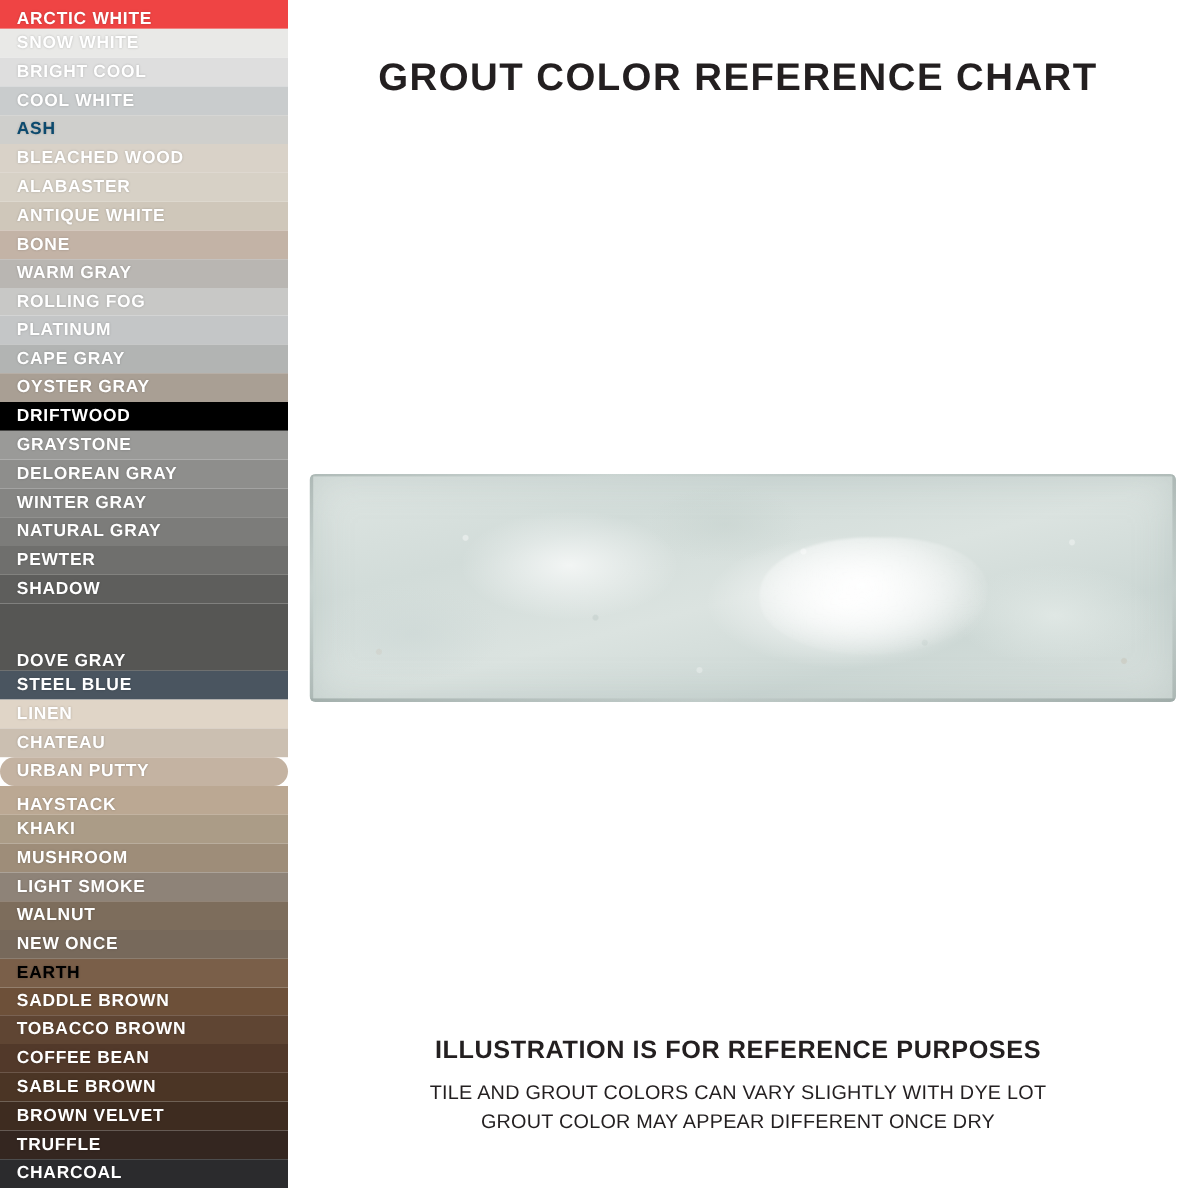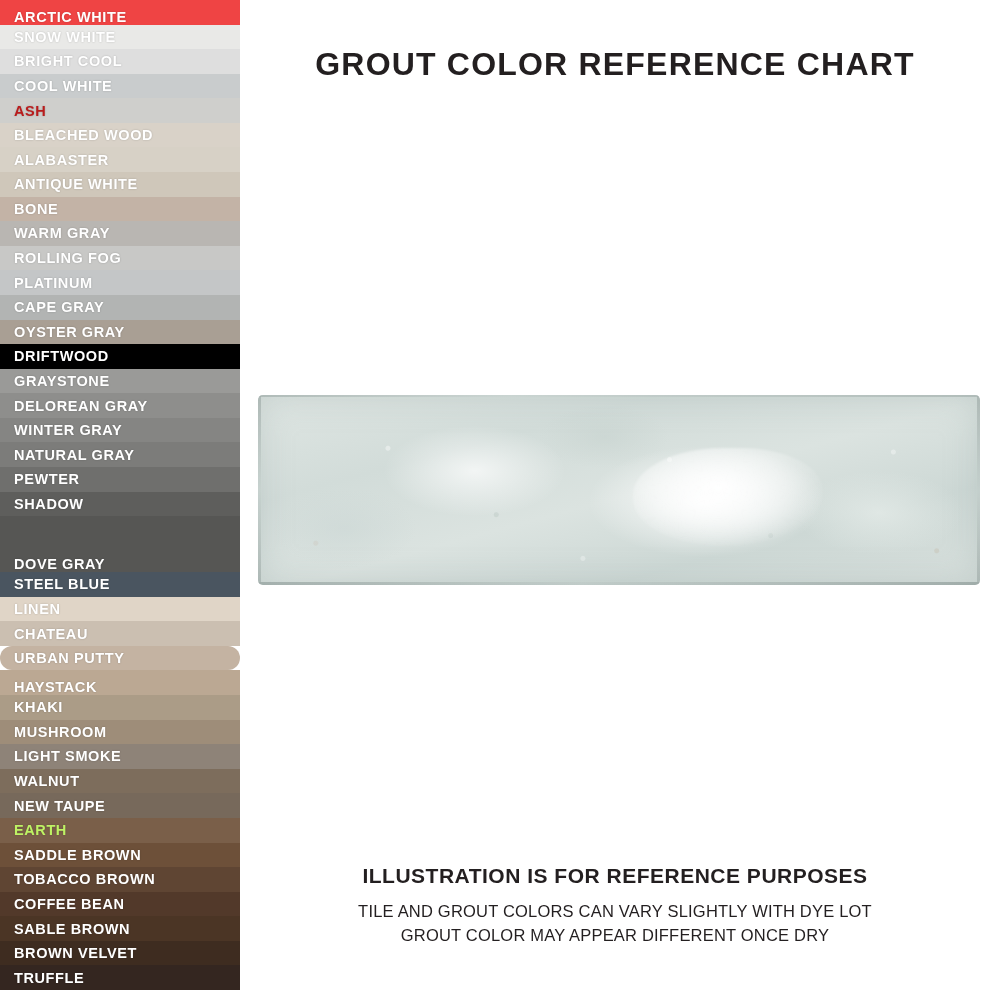--- a/index.html
+++ b/index.html
@@ -152,21 +152,21 @@
     <div class="swatch-row" style="background: rgb(233, 233, 231);">
       <span class="swatch-label" style="color: rgb(255, 255, 255);">SNOW WHITE</span>
     </div>
     <div class="swatch-row" style="background: rgb(222, 222, 222);">
       <span class="swatch-label" style="color: rgb(255, 255, 255);">BRIGHT COOL</span>
     </div>
     <div class="swatch-row" style="background: rgb(201, 204, 205);">
       <span class="swatch-label" style="color: rgb(255, 255, 255);">COOL WHITE</span>
     </div>
     <div class="swatch-row" style="background: rgb(207, 207, 204);">
-      <span class="swatch-label" style="color: #b91c1c;">ASH</span>
+      <span class="swatch-label" style="color: #0c4a6e;">ASH</span>
     </div>
     <div class="swatch-row" style="background: rgb(217, 210, 200);">
       <span class="swatch-label" style="color: rgb(255, 255, 255);">BLEACHED WOOD</span>
     </div>
     <div class="swatch-row" style="background: rgb(215, 209, 198);">
       <span class="swatch-label" style="color: rgb(255, 255, 255);">ALABASTER</span>
     </div>
     <div class="swatch-row" style="background: rgb(207, 199, 186);">
       <span class="swatch-label" style="color: rgb(255, 255, 255);">ANTIQUE WHITE</span>
     </div>
@@ -233,42 +233,45 @@
     <div class="swatch-row" style="background: rgb(158, 141, 121);">
       <span class="swatch-label" style="color: rgb(255, 255, 255);">MUSHROOM</span>
     </div>
     <div class="swatch-row" style="background: rgb(142, 131, 120);">
       <span class="swatch-label" style="color: rgb(255, 255, 255);">LIGHT SMOKE</span>
     </div>
     <div class="swatch-row" style="background: rgb(125, 109, 92);">
       <span class="swatch-label" style="color: rgb(255, 255, 255);">WALNUT</span>
     </div>
     <div class="swatch-row" style="background: rgb(119, 105, 91);">
-      <span class="swatch-label" style="color: rgb(255, 255, 255);">NEW TAUPE</span>
+      <span class="swatch-label" style="color: rgb(255, 255, 255);">NEW ONCE</span>
     </div>
     <div class="swatch-row" style="background: rgb(122, 95, 73);">
-      <span class="swatch-label" style="color: #bef264;">EARTH</span>
+      <span class="swatch-label" style="color: #000000;">EARTH</span>
     </div>
     <div class="swatch-row" style="background: rgb(109, 80, 57);">
       <span class="swatch-label" style="color: rgb(255, 255, 255);">SADDLE BROWN</span>
     </div>
     <div class="swatch-row" style="background: rgb(95, 69, 51);">
       <span class="swatch-label" style="color: rgb(255, 255, 255);">TOBACCO BROWN</span>
     </div>
     <div class="swatch-row" style="background: rgb(82, 57, 42);">
       <span class="swatch-label" style="color: rgb(255, 255, 255);">COFFEE BEAN</span>
     </div>
     <div class="swatch-row" style="background: rgb(75, 53, 37);">
       <span class="swatch-label" style="color: rgb(255, 255, 255);">SABLE BROWN</span>
     </div>
     <div class="swatch-row" style="background: rgb(62, 44, 32);">
       <span class="swatch-label" style="color: rgb(255, 255, 255);">BROWN VELVET</span>
     </div>
     <div class="swatch-row" style="background: rgb(52, 38, 32);">
       <span class="swatch-label" style="color: rgb(255, 255, 255);">TRUFFLE</span>
+    </div>
+    <div class="swatch-row" style="background: rgb(43, 43, 45);">
+      <span class="swatch-label" style="color: rgb(255, 255, 255);">CHARCOAL</span>
     </div>
   </div>
 
 <div id="right-panel">
 
   <div id="chart-title">GROUT COLOR REFERENCE CHART</div>
 
   <div id="tile-wrap">
     <div id="tile">
       <div id="tile-speckle"></div>

